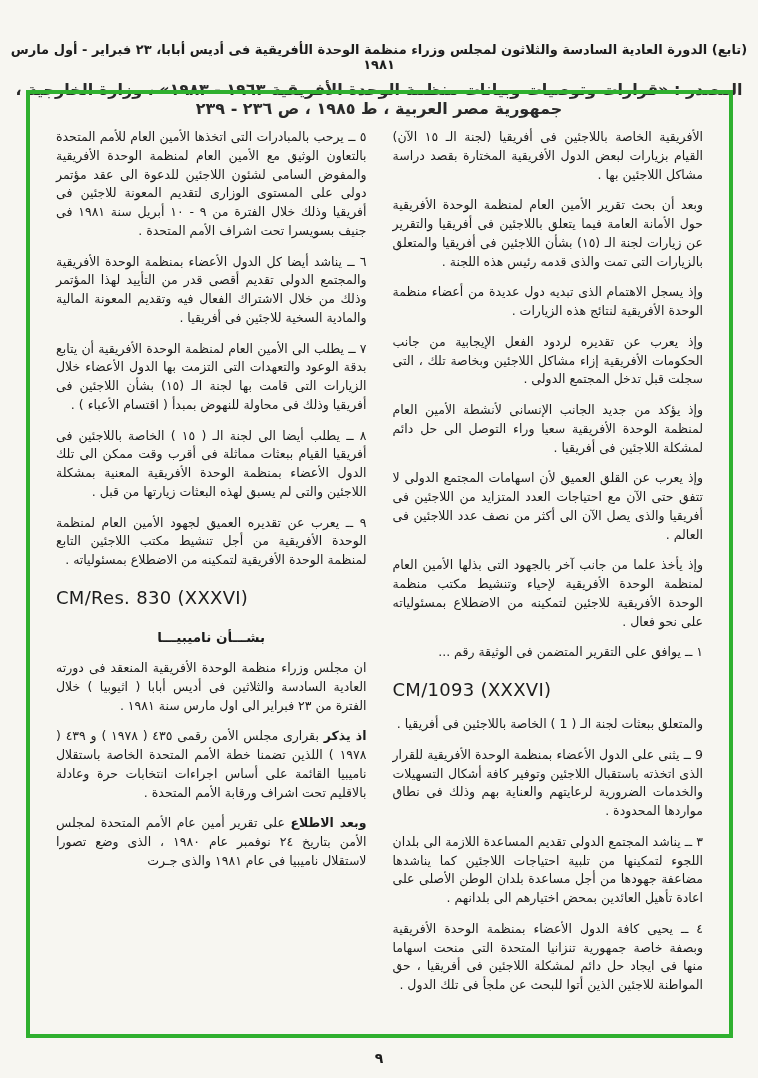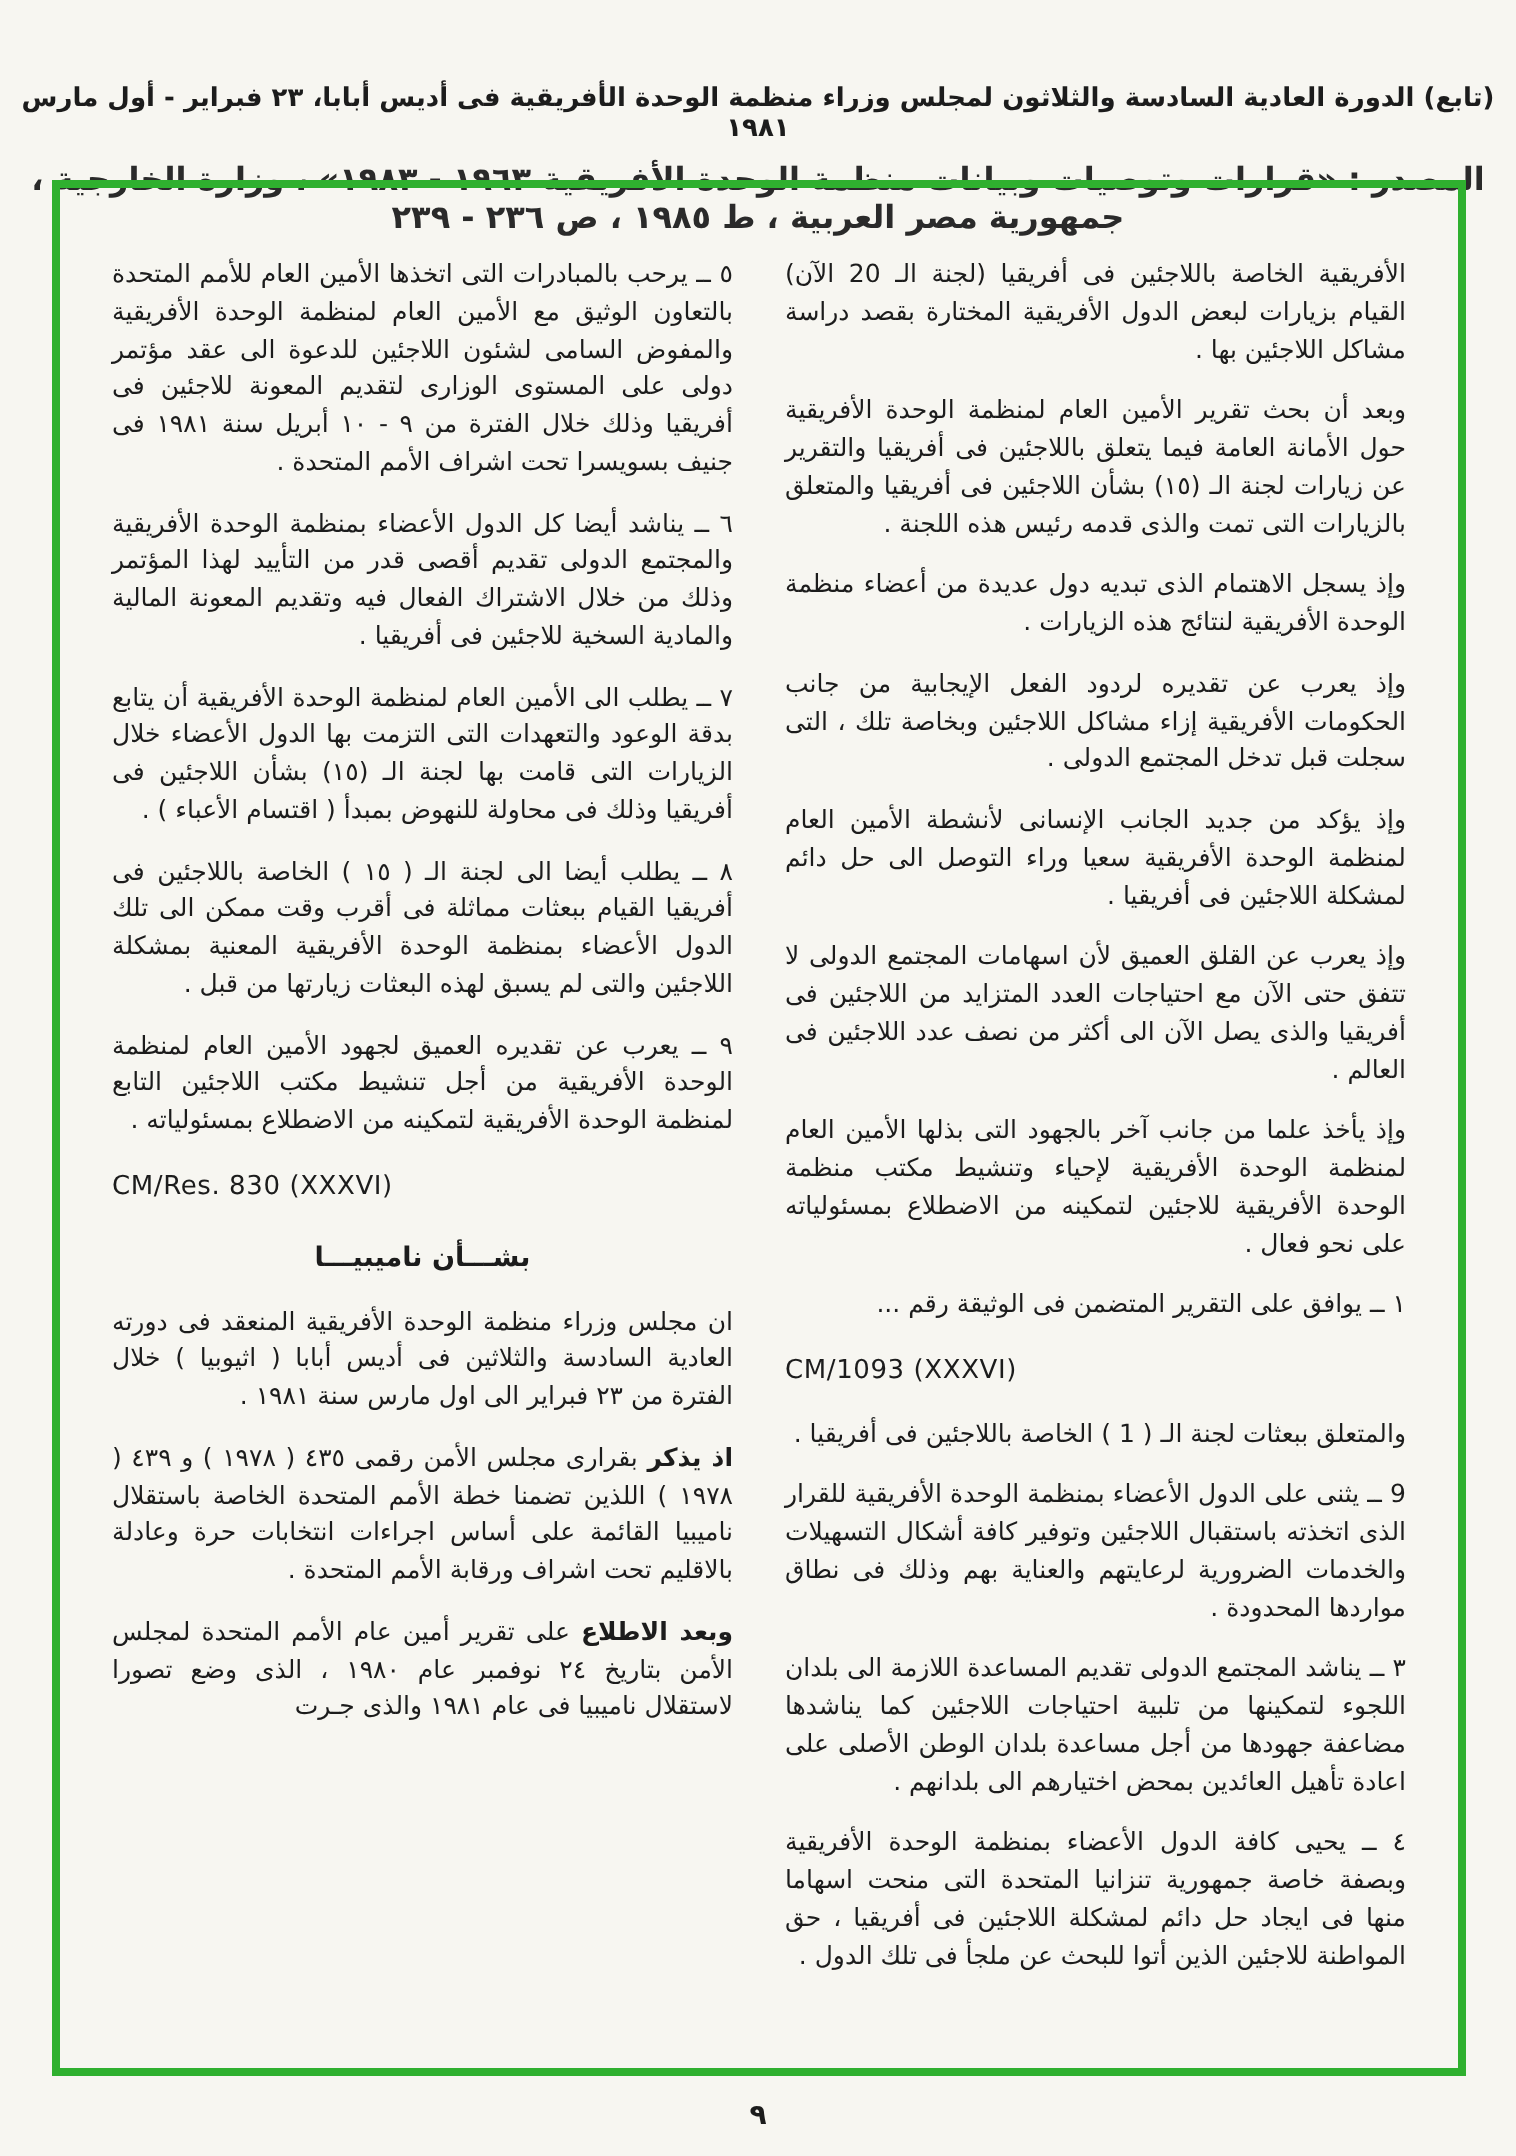--- a/index.html
+++ b/index.html
@@ -44,21 +44,21 @@
     text-align: center;
     font-weight: bold;
     font-size: 13.5px;
     margin: 16px 0 10px;
     text-align-last: center;
   }
   p.code {
     direction: ltr;
     text-align: right;
     text-align-last: left;
-    font-size: 13px;
+    font-size: 18px;
     margin: 14px 0 12px;
     letter-spacing: 0.3px;
   }
   .page-num {
     position: absolute; bottom: 12px; left: 0; right: 0;
     text-align: center;
     font-size: 14px; font-weight: bold;
   }
 </style>
 </head>
@@ -66,21 +66,21 @@
 
 <div class="page">
 
   <header class="doc-header">
     <div class="h1">(تابع) الدورة العادية السادسة والثلاثون لمجلس وزراء منظمة الوحدة الأفريقية فى أديس أبابا، ٢٣ فبراير - أول مارس ١٩٨١</div>
     <div class="h2">المصدر : «قرارات وتوصيات وبيانات منظمة الوحدة الأفريقية ١٩٦٣ - ١٩٨٣» ، وزارة الخارجية ، جمهورية مصر العربية ، ط ١٩٨٥ ، ص ٢٣٦ - ٢٣٩</div>
   </header>
 
   <main class="frame">
     <section class="col">
-        <p class="para body">الأفريقية الخاصة باللاجئين فى أفريقيا (لجنة الـ 20 الآن) القيام بزيارات لبعض الدول الأفريقية المختارة بقصد دراسة مشاكل اللاجئين بها .</p>
+        <p class="para body">الأفريقية الخاصة باللاجئين فى أفريقيا (لجنة الـ ١٥ الآن) القيام بزيارات لبعض الدول الأفريقية المختارة بقصد دراسة مشاكل اللاجئين بها .</p>
         <p class="para body">وبعد أن بحث تقرير الأمين العام لمنظمة الوحدة الأفريقية حول الأمانة العامة فيما يتعلق باللاجئين فى أفريقيا والتقرير عن زيارات لجنة الـ (١٥) بشأن اللاجئين فى أفريقيا والمتعلق بالزيارات التى تمت والذى قدمه رئيس هذه اللجنة .</p>
         <p class="para body">وإذ يسجل الاهتمام الذى تبديه دول عديدة من أعضاء منظمة الوحدة الأفريقية لنتائج هذه الزيارات .</p>
         <p class="para body">وإذ يعرب عن تقديره لردود الفعل الإيجابية من جانب الحكومات الأفريقية إزاء مشاكل اللاجئين وبخاصة تلك ، التى سجلت قبل تدخل المجتمع الدولى .</p>
         <p class="para body">وإذ يؤكد من جديد الجانب الإنسانى لأنشطة الأمين العام لمنظمة الوحدة الأفريقية سعيا وراء التوصل الى حل دائم لمشكلة اللاجئين فى أفريقيا .</p>
         <p class="para body">وإذ يعرب عن القلق العميق لأن اسهامات المجتمع الدولى لا تتفق حتى الآن مع احتياجات العدد المتزايد من اللاجئين فى أفريقيا والذى يصل الآن الى أكثر من نصف عدد اللاجئين فى العالم .</p>
         <p class="para body">وإذ يأخذ علما من جانب آخر بالجهود التى بذلها الأمين العام لمنظمة الوحدة الأفريقية لإحياء وتنشيط مكتب منظمة الوحدة الأفريقية للاجئين لتمكينه من الاضطلاع بمسئولياته على نحو فعال .</p>
         <p class="para body">١ ــ يوافق على التقرير المتضمن فى الوثيقة رقم ...</p>
         <p class="para code">CM/1093 (XXXVI)</p>
         <p class="para body">والمتعلق ببعثات لجنة الـ ( 1 ) الخاصة باللاجئين فى أفريقيا .</p>
         <p class="para body">9 ــ يثنى على الدول الأعضاء بمنظمة الوحدة الأفريقية للقرار الذى اتخذته باستقبال اللاجئين وتوفير كافة أشكال التسهيلات والخدمات الضرورية لرعايتهم والعناية بهم وذلك فى نطاق مواردها المحدودة .</p>

